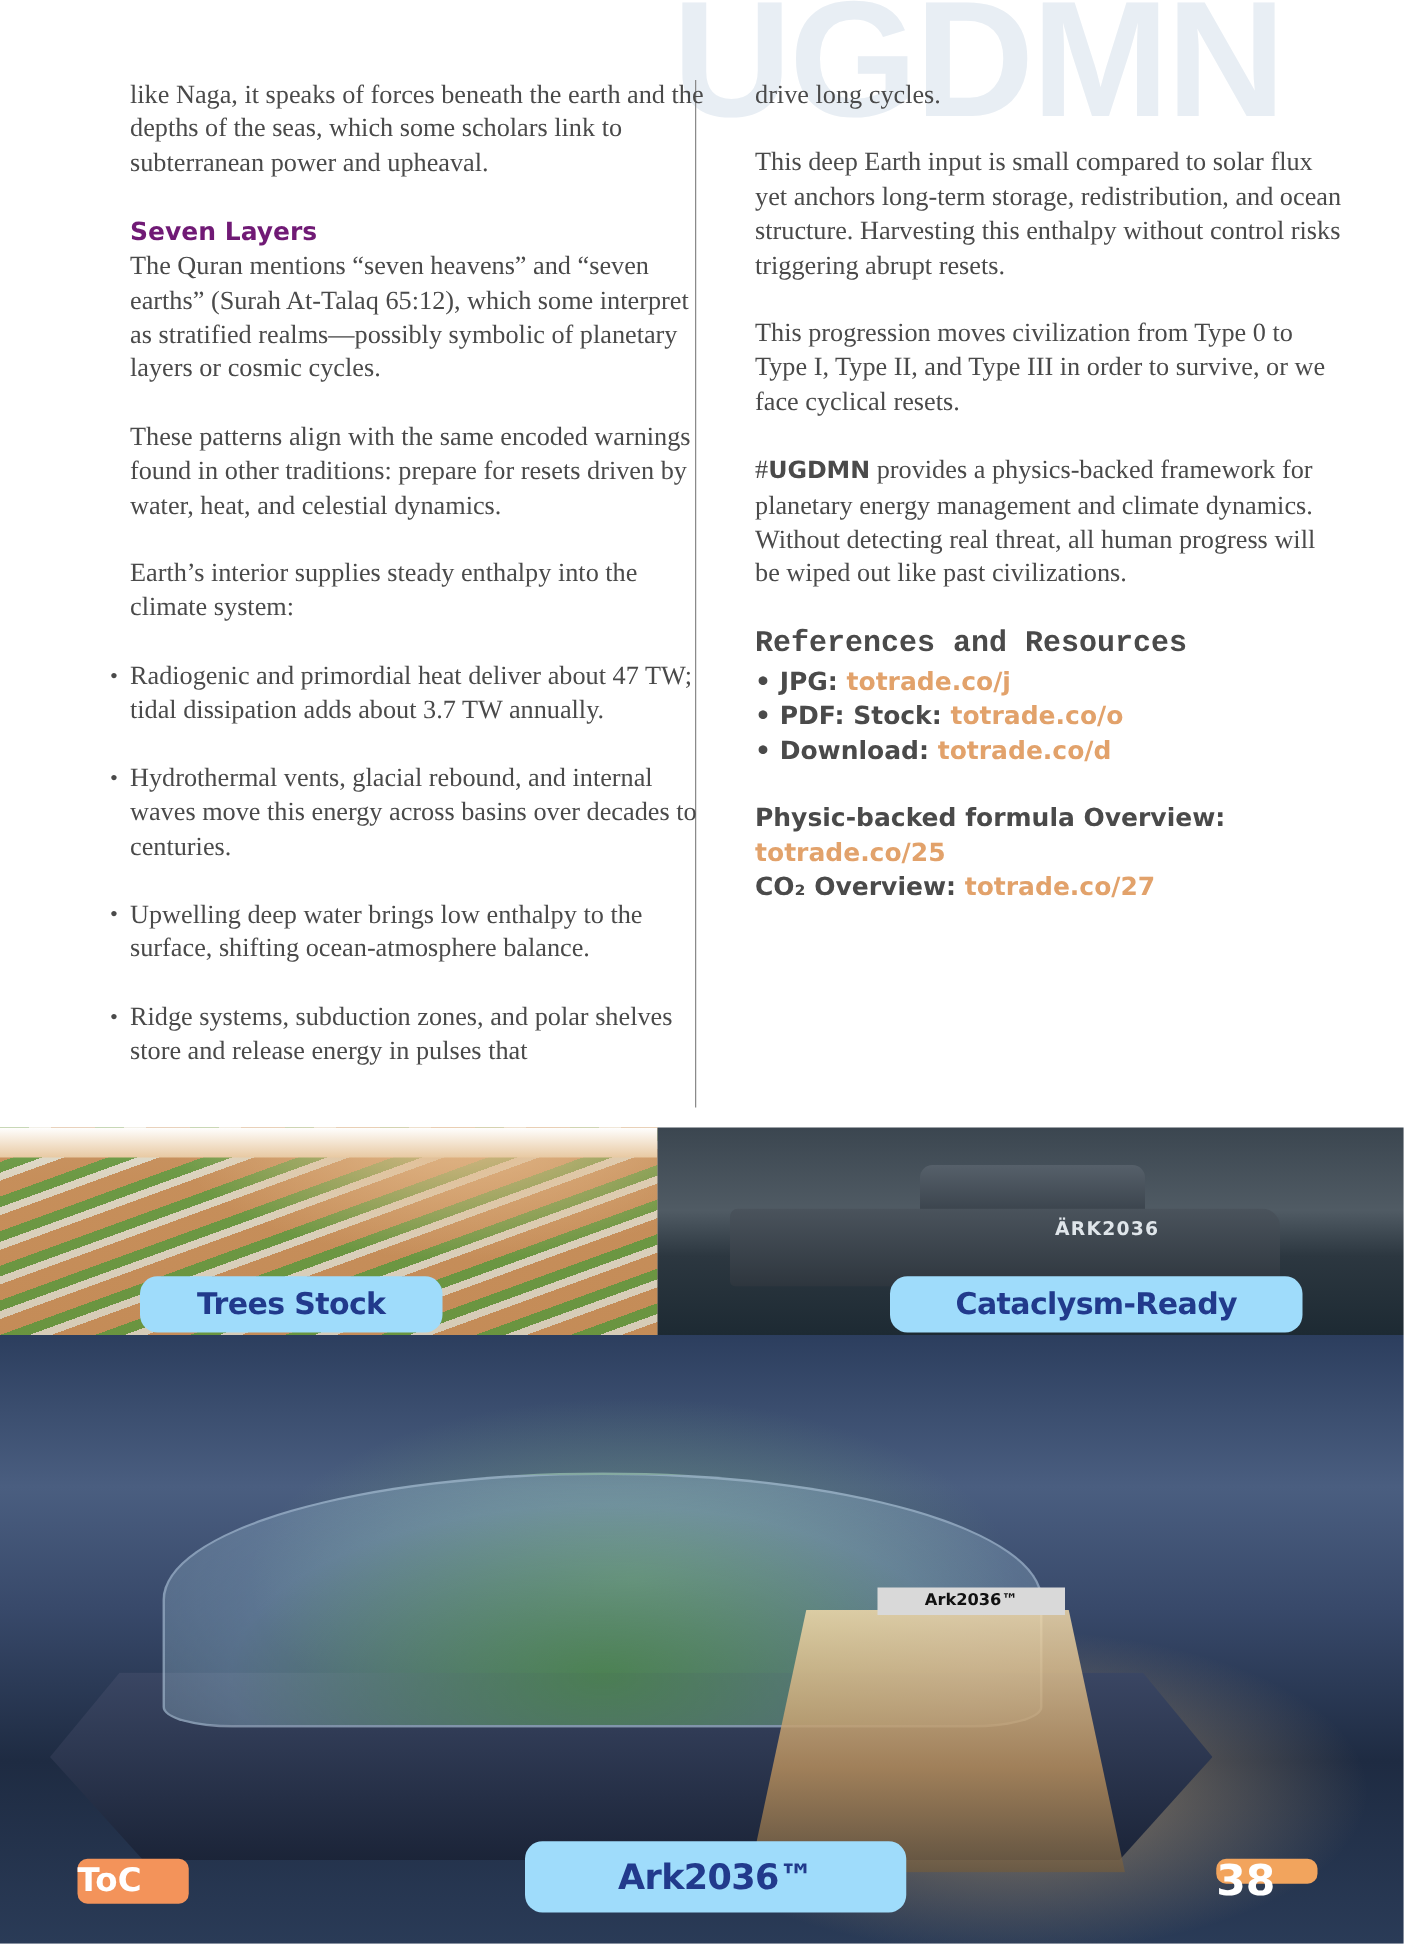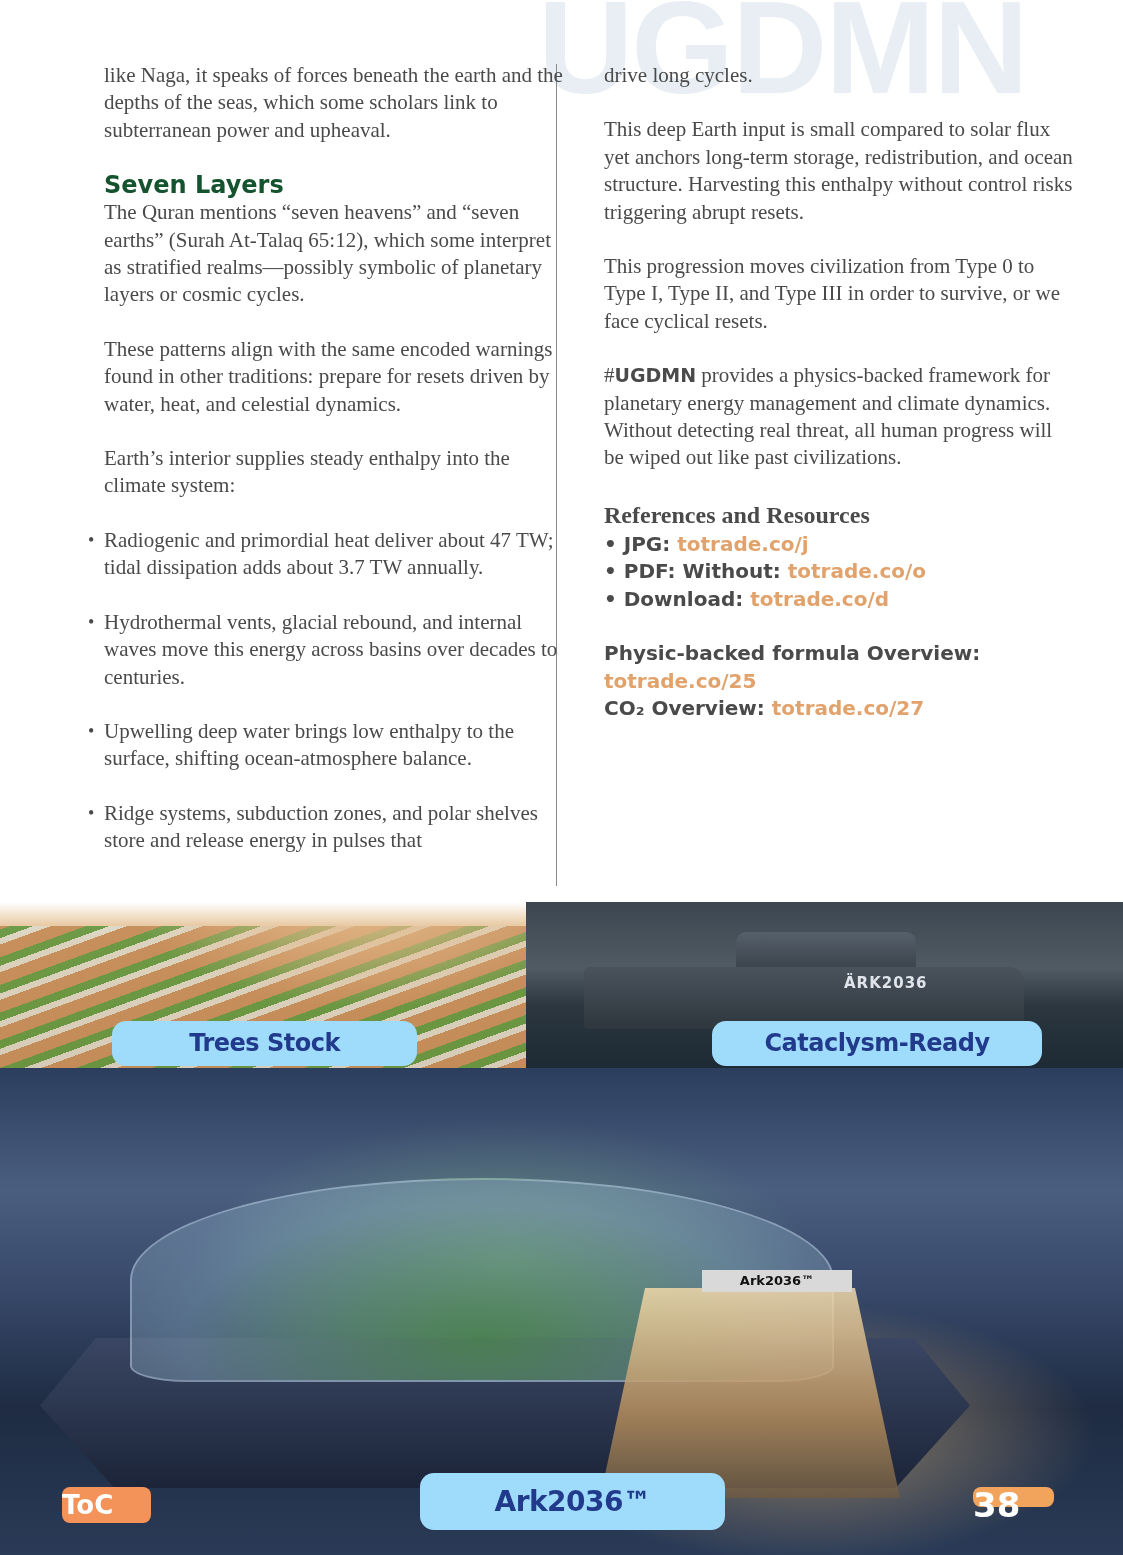--- a/index.html
+++ b/index.html
@@ -3,26 +3,26 @@
 <meta charset="utf-8">
 <style>
   html, body { margin: 0; padding: 0; }
   body { width: 1123px; height: 1555px; position: relative; overflow: hidden; background: #ffffff; font-family: "Liberation Serif", "DejaVu Serif", serif; }
   .watermark { position: absolute; left: 538px; top: -18px; font-family: "Liberation Sans", "DejaVu Sans", sans-serif; font-weight: 700; font-size: 132px; letter-spacing: -2px; color: #e8eef4; line-height: 1; z-index: 0; user-select: none; }
   .col { position: absolute; top: 62px; z-index: 1; color: #4a4a4a; font-size: 21px; line-height: 27.4px; margin-left: 22px; }
   .col-left { left: 82px; width: 468px; }
   .col-right { left: 582px; width: 470px; }
   .divider { position: absolute; left: 556px; top: 64px; width: 1px; height: 822px; background: #8a8a8a; z-index: 1; }
   p { margin: 0 0 27px 0; }
-  .heading { font-family: "DejaVu Sans", "Liberation Sans", sans-serif; font-weight: 700; font-size: 24px; color: #14532d; margin: 0; line-height: 28px; }
+  .heading { font-family: "DejaVu Sans", "Liberation Sans", sans-serif; font-weight: 700; font-size: 20px; color: #701a75; margin: 0; line-height: 28px; }
   ul.bullets { list-style: none; margin: 0; padding: 0; }
   ul.bullets li { position: relative; margin: 0 0 27px 0; }
   ul.bullets li::before { content: "•"; position: absolute; left: -16px; top: 0; font-size: 18px; }
   .ugdmn-strong { font-family: "DejaVu Sans", sans-serif; font-weight: 700; font-size: 19px; }
-  .refs-title { font-family: Liberation Serif, serif; font-weight: 700; font-size: 24px; color: #4a4a4a; margin: 0; line-height: 32px; }
+  .refs-title { font-family: Liberation Mono, monospace; font-weight: 700; font-size: 24px; color: #4a4a4a; margin: 0; line-height: 32px; }
   .ref-line { font-family: "DejaVu Sans", "Liberation Sans", sans-serif; font-weight: 700; font-size: 20px; color: #4a4a4a; line-height: 27.5px; white-space: nowrap; }
   .link { color: #e2a26b; text-decoration: none; }
   .sp { height: 27px; }
 
   .img { position: absolute; overflow: hidden; }
   .img-trees { left: 0; top: 902px; width: 526px; height: 166px; background:
       radial-gradient(ellipse at 70% 0%, #e3b98a 0%, transparent 45%),
       repeating-linear-gradient(160deg, rgba(90,150,60,0.85) 0 8px, rgba(220,225,215,0.75) 8px 14px, rgba(196,140,88,0.9) 14px 26px),
       linear-gradient(180deg, #f4e4cc 0%, #d9a673 25%, #c48a55 100%); }
   .img-trees::before { content: ""; position: absolute; left: 0; top: 0; width: 100%; height: 24px; background: linear-gradient(180deg, #ffffff, #e8c9a2); }
@@ -34,21 +34,21 @@
   .img-ark { left: 0; top: 1068px; width: 1123px; height: 487px; background:
       radial-gradient(ellipse at 45% 40%, rgba(120,170,120,0.55) 0%, transparent 35%),
       radial-gradient(ellipse at 72% 75%, rgba(230,190,130,0.55) 0%, transparent 25%),
       linear-gradient(180deg, #2c3e5e 0%, #4a5e80 25%, #38496a 45%, #1e2b42 70%, #2a3b57 100%); }
   .dome { position: absolute; left: 130px; top: 110px; width: 700px; height: 200px; border-radius: 50% 50% 8% 8%; background: radial-gradient(ellipse at 50% 80%, rgba(80,140,80,0.8), rgba(160,200,220,0.35) 60%, rgba(200,220,240,0.15)); border: 2px solid rgba(200,220,240,0.4); }
   .hull { position: absolute; left: 40px; top: 270px; width: 930px; height: 150px; background: linear-gradient(180deg, #3a4663, #1b2438); clip-path: polygon(6% 0, 94% 0, 100% 45%, 92% 100%, 8% 100%, 0 45%); }
   .hangar { position: absolute; left: 600px; top: 220px; width: 300px; height: 210px; background: linear-gradient(180deg, #f1d9aa, #b58d5c 60%, #6c5a42); clip-path: polygon(15% 0, 85% 0, 100% 100%, 0 100%); opacity: 0.85; }
   .ark-sign { position: absolute; left: 702px; top: 1270px; width: 150px; height: 22px; background: #d9d9d9; color: #111; font-family: "DejaVu Sans", sans-serif; font-weight: 700; font-size: 13px; text-align: center; line-height: 22px; z-index: 3; }
 
   .pill { position: absolute; background: #9fdcfb; color: #213a8c; font-family: "DejaVu Sans", "Liberation Sans", sans-serif; font-weight: 700; text-align: center; border-radius: 14px; z-index: 4; letter-spacing: -0.5px; }
-  .pill-trees { left: 112px; top: 1021px; width: 305px; height: 45px; line-height: 45px; font-size: 24px; }
+  .pill-trees { left: 112px; top: 1021px; width: 242px; height: 45px; line-height: 45px; font-size: 24px; }
   .pill-cat { left: 712px; top: 1021px; width: 330px; height: 45px; line-height: 45px; font-size: 24px; }
   .pill-ark { left: 420px; top: 1473px; width: 305px; height: 57px; line-height: 57px; font-size: 28px; }
   .badge { position: absolute; background: #f3935a; color: #ffffff; font-family: "DejaVu Sans", "Liberation Sans", sans-serif; font-weight: 700; border-radius: 8px; text-align: left; z-index: 4; }
   .badge-toc { left: 62px; top: 1487px; width: 89px; height: 36px; line-height: 36px; font-size: 26px; }
   .badge-page { left: 973px; top: 1487px; width: 81px; height: 20px; line-height: 36px; font-size: 34px; background: #f2a45d; }
 </style>
 </head>
 <body>
 
 <div class="watermark">UGDMN</div>
@@ -73,21 +73,21 @@
   <p>drive long cycles.</p>
   <p>This deep Earth input is small compared to solar flux yet anchors long-term storage, redistribution, and ocean structure. Harvesting this enthalpy without control risks triggering abrupt resets.</p>
   <p>This progression moves civilization from Type 0 to Type I, Type II, and Type III in order to survive, or we face cyclical resets.</p>
   <p><span>#</span><span class="ugdmn-strong">UGDMN</span><span> provides a physics-backed framework for planetary energy management and climate dynamics. Without detecting real threat, all human progress will be wiped out like past civilizations.</span></p>
 
   <div class="refs-title">References and Resources</div>
   <div class="ref-line">
     <span>• JPG: </span><a class="link">totrade.co/j</a>
   </div>
   <div class="ref-line">
-    <span>• PDF: Without: </span><a class="link">totrade.co/o</a>
+    <span>• PDF: Stock: </span><a class="link">totrade.co/o</a>
   </div>
   <div class="ref-line">
     <span>• Download: </span><a class="link">totrade.co/d</a>
   </div>
   <div class="sp"></div>
   <div class="ref-line">Physic-backed formula Overview:</div>
   <div class="ref-line">
     <a class="link">totrade.co/25</a>
   </div>
   <div class="ref-line">

